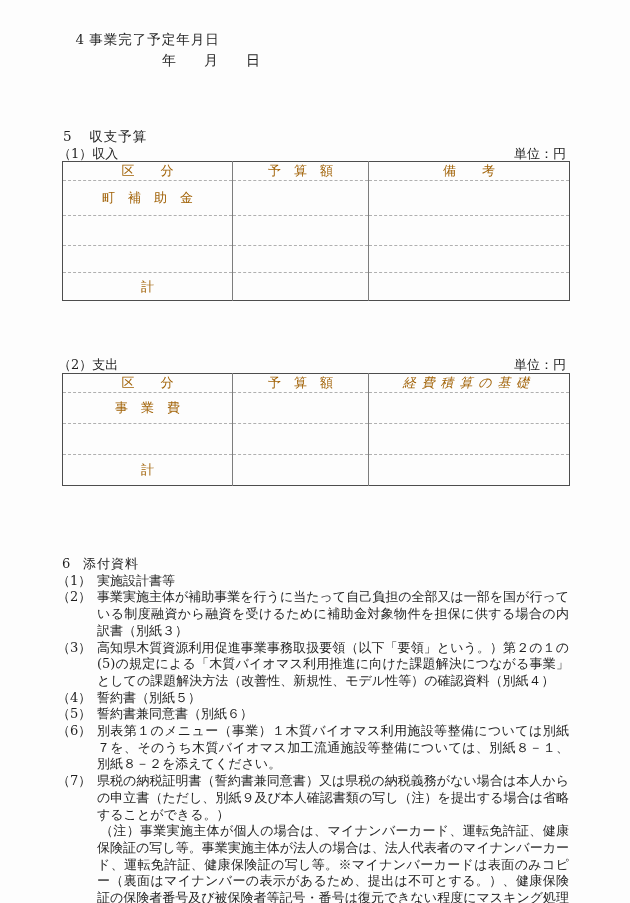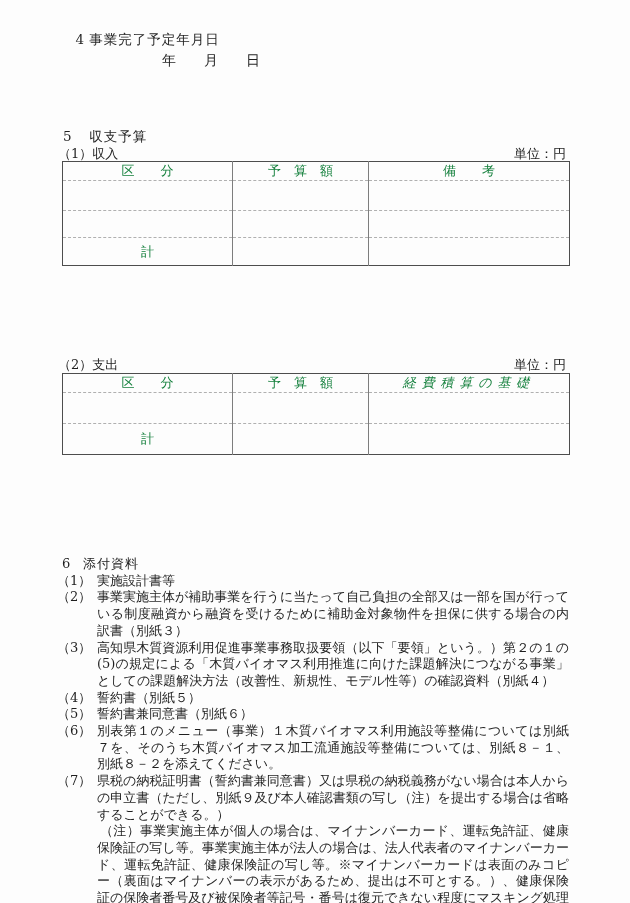--- a/index.html
+++ b/index.html
@@ -63,21 +63,21 @@
     border: 1.4px solid #4d4d4d;
   }
   .budget th, .budget td {
     border-left: 1px solid #7d7d7d;
     border-top: 1px dashed #b0b0b0;
     font-weight: normal;
     font-size: 13px;
     text-align: center;
     vertical-align: middle;
     padding: 0;
-    color: #15803d;
+    color: #a16207;
     overflow: hidden;
   }
   .budget th:first-child, .budget td:first-child { border-left: none; }
   .budget tr.first th { border-top: none; }
   .ls-half { letter-spacing: 0.45em; font-style: italic; }
 
   
   .sec6 {
     position: absolute;
     left: 55px;
@@ -132,20 +132,25 @@
       <col style="width:170px;">
         <col style="width:136px;">
         <col style="width:201px;">
     </colgroup>
     <tbody>
         <tr class="first" style="height:16px;">
       <th>区　　分</th>
       <th>予　算　額</th>
       <th>備　　考</th>
     </tr>
+    <tr style="height:35px;">
+      <td>町　補　助　金</td>
+      <td></td>
+      <td></td>
+    </tr>
     <tr style="height:30px;">
       <td></td>
       <td></td>
       <td></td>
     </tr>
     <tr style="height:27px;">
       <td></td>
       <td></td>
       <td></td>
     </tr>
@@ -166,20 +171,25 @@
         <col style="width:136px;">
         <col style="width:201px;">
     </colgroup>
     <tbody>
         <tr class="first" style="height:16px;">
       <th>区　　分</th>
       <th>予　算　額</th>
       <th class="ls-half">経費積算の基礎</th>
     </tr>
     <tr style="height:31px;">
+      <td>事　業　費</td>
+      <td></td>
+      <td></td>
+    </tr>
+    <tr style="height:31px;">
       <td></td>
       <td></td>
       <td></td>
     </tr>
     <tr style="height:31px;">
       <td>計</td>
       <td></td>
       <td></td>
     </tr>
   </tbody>

